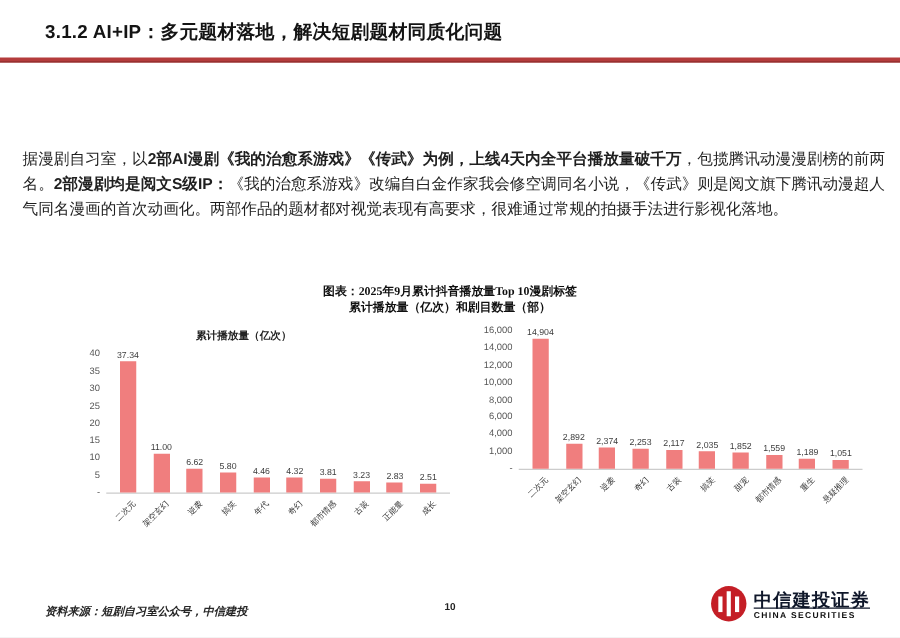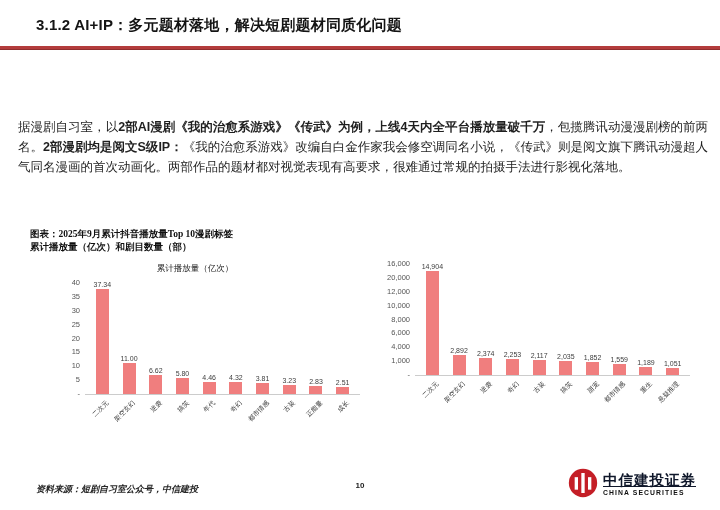--- a/index.html
+++ b/index.html
@@ -12,25 +12,25 @@
               border-bottom:1px solid #8f2e2e;}
 
   .para{position:absolute;left:18px;width:690px;font-size:12.5px;line-height:20px;
         text-align:justify;}
   .para1{top:55px;color:#46302e;}
   .para2{top:117px;color:#1f1f1f;}
   .seg-bold{font-weight:bold;}
   .para1 .seg-bold{color:#6e2a27;}
 
   .figure{position:absolute;top:228px;left:30px;width:660px;}
-  .fig-title{font-family:"Liberation Serif",serif;font-weight:bold;
+  .fig-title{text-align:center;font-family:"Liberation Serif",serif;font-weight:bold;
              font-size:9.5px;color:#101010;line-height:13px;}
   .charts{display:flex;margin-top:9px;}
   .chart{width:330px;}
-  .chart-subtitle{text-align:center;font-family:"Liberation Serif",serif;font-weight:normal;
+  .chart-subtitle{text-align:center;font-family:"Liberation Serif",serif;font-weight:bold;
                   font-size:8.5px;color:#222;margin-bottom:7px;}
   .chart-body{display:flex;padding-left:14px;}
   .yaxis{width:36px;height:119px;display:flex;flex-direction:column;justify-content:space-between;
          align-items:flex-end;padding-right:5px;font-size:7.5px;color:#555;margin-top:-3px;text-align:right;}
   .ytick{line-height:8px;}
   .plot{flex:1;}
   .bars{height:112px;display:flex;align-items:flex-end;border-bottom:1px solid #cccccc;
         padding:0 4px;}
   .bar-col{flex:1;display:flex;flex-direction:column;align-items:center;justify-content:flex-end;}
   .bar-val{font-size:7px;color:#3d3d3d;margin-bottom:1px;white-space:nowrap;}
@@ -154,21 +154,21 @@
                 </div>
               </div>
           </div>
         </div>
       </div>
 
       <div class="chart">
         <div class="chart-body">
           <div class="yaxis">
               <div class="ytick">16,000</div>
-              <div class="ytick">20,000</div>
+              <div class="ytick">14,000</div>
               <div class="ytick">12,000</div>
               <div class="ytick">10,000</div>
               <div class="ytick">8,000</div>
               <div class="ytick">6,000</div>
               <div class="ytick">4,000</div>
               <div class="ytick">1,000</div>
               <div class="ytick">-</div>
             </div>
           <div class="plot">
             <div class="bars">

